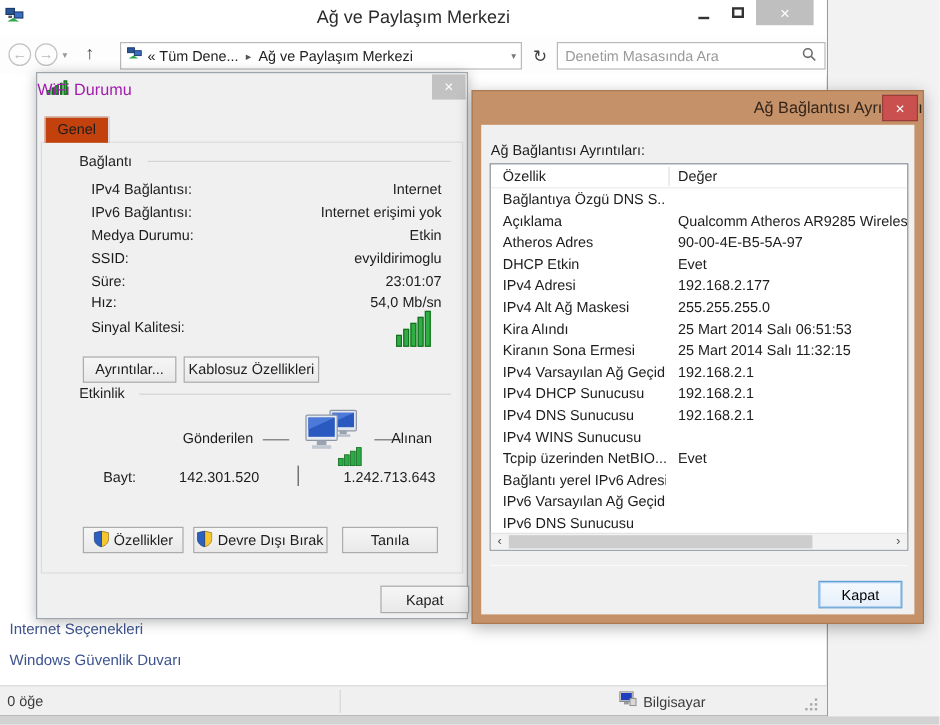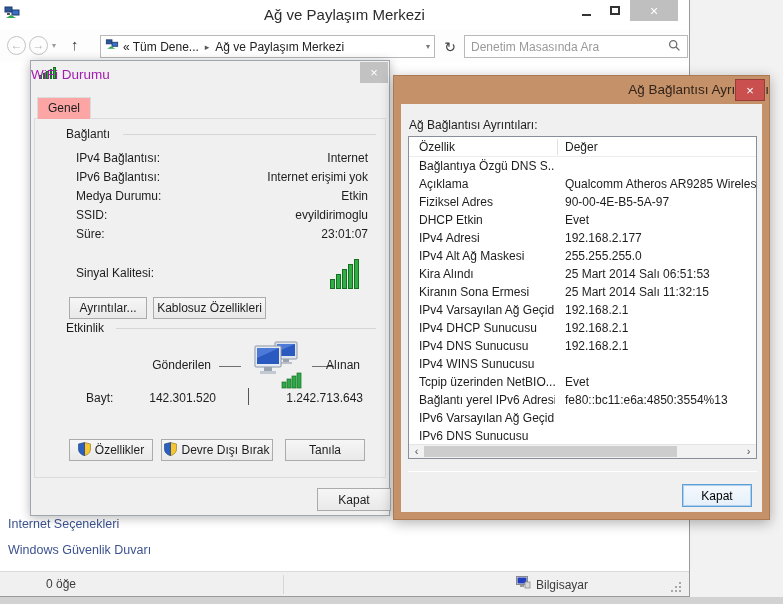--- a/index.html
+++ b/index.html
@@ -33,39 +33,39 @@
                  display:flex; align-items:center; justify-content:center; }
   .searchbox { position:absolute; left:464px; top:5px; width:224px; height:23px; border:1px solid #b9b9b9; background:#fff;
                display:flex; align-items:center; padding:0 6px; }
   .searchbox input { flex:1; border:none; outline:none; font-family:"Liberation Sans",sans-serif; font-size:12px; color:#555; }
   .searchbox input::placeholder { color:#9a9a9a; opacity:1; }
 
   .task-link { position:absolute; left:8px; color:#3c5390; font-size:12.5px; cursor:pointer; }
   .link-1 { top:517px; } .link-2 { top:543px; }
 
   .statusbar { position:absolute; left:0; bottom:0; width:689px; height:25px; background:#f0f0f0; border-top:1px solid #dadada; }
-  .status-items { position:absolute; left:6px; top:5px; color:#3c3c3c;margin-left:40px; }
+  .status-items { position:absolute; left:6px; top:5px; color:#3c3c3c; }
   .status-sep { position:absolute; left:283px; top:3px; width:1px; height:19px; background:#d6d6d6; }
   .status-computer { position:absolute; left:516px; top:4px; display:flex; align-items:flex-end; gap:5px; color:#3c3c3c; }
   .grip { position:absolute; right:8px; bottom:4px; width:10px; height:10px; }
   .grip i { position:absolute; width:2px; height:2px; background:#a7a7a7; }
   .grip i:nth-child(1){ right:0; bottom:0; } .grip i:nth-child(2){ right:4px; bottom:0; }
   .grip i:nth-child(3){ right:0; bottom:4px; } .grip i:nth-child(4){ right:8px; bottom:0; }
   .grip i:nth-child(5){ right:0; bottom:8px; } .grip i:nth-child(6){ right:4px; bottom:4px; }
 
   .bottom-strip { position:absolute; left:0; top:597px; width:783px; height:7px; background:#d2d2d2; }
 
   
   .wifi-dialog { position:absolute; left:30px; top:60px; width:360px; height:456px; background:#f0f0f0;
                  border:1px solid #9fa5ad; box-shadow:0 2px 10px rgba(0,0,0,.28); z-index:2; }
   .wifi-titlebar { position:relative; height:27px; }
   .wifi-title { position:absolute; left:0; right:16px; top:6px; text-align:left; font-size:13.5px; color:#a21caf; }
   .wifi-close { position:absolute; right:1px; top:1px; width:28px; height:21px; background:#c2c2c2; color:#fff;
                 font-size:13px; display:flex; align-items:center; justify-content:center; }
-  .tab { position:absolute; left:6px; top:36px; width:54px; height:22px; background:#fca5a5;
+  .tab { position:absolute; left:6px; top:36px; width:54px; height:22px; background:#c2410c;
          border:1px solid #dcdcdc; border-bottom:none; z-index:2; text-align:center; line-height:21px; }
   .tab-panel { position:absolute; left:3px; top:57px; width:352px; height:360px; border:1px solid #dcdcdc; background:#f0f0f0; }
   .grp-label { position:absolute; font-size:12px; color:#1d1d1d; }
   .grp-line { position:absolute; height:1px; background:#d5d5d5; }
   .wifi-rows { position:absolute; left:45px; top:88px; width:292px; }
   .wifi-row { display:flex; justify-content:space-between; height:18.8px; align-items:center; }
   .sig-label { position:absolute; left:45px; top:205px; }
   .sigbars { position:absolute; display:flex; align-items:flex-end; gap:1px; }
   .sig-quality { right:30px; top:198px; }
   .sigbars i { display:block; width:5px; background:#2fae45; border:1px solid #17701f; }
@@ -234,20 +234,24 @@
         <span>Etkin</span>
       </div>
       <div class="wifi-row">
         <span>SSID:</span>
         <span>evyildirimoglu</span>
       </div>
       <div class="wifi-row">
         <span>Süre:</span>
         <span>23:01:07</span>
       </div>
+      <div class="wifi-row">
+        <span>Hız:</span>
+        <span>54,0 Mb/sn</span>
+      </div>
     </div>
 
   <span class="sig-label">Sinyal Kalitesi:</span>
   <span class="sigbars sig-quality">
     <i style="height:10px"></i>
       <i style="height:15px"></i>
       <i style="height:20px"></i>
       <i style="height:25px"></i>
       <i style="height:30px"></i>
   </span>
@@ -325,21 +329,21 @@
       <div class="lv-rows" id="details-rows">
           <div class="lv-row">
             <span class="lv-col1">Bağlantıya Özgü DNS S...</span>
             <span class="lv-col2"></span>
           </div>
           <div class="lv-row">
             <span class="lv-col1">Açıklama</span>
             <span class="lv-col2">Qualcomm Atheros AR9285 Wireless Netw</span>
           </div>
           <div class="lv-row">
-            <span class="lv-col1">Fiziksel Adres</span>
+            <span class="lv-col1">Atheros Adres</span>
             <span class="lv-col2">90-00-4E-B5-5A-97</span>
           </div>
           <div class="lv-row">
             <span class="lv-col1">DHCP Etkin</span>
             <span class="lv-col2">Evet</span>
           </div>
           <div class="lv-row">
             <span class="lv-col1">IPv4 Adresi</span>
             <span class="lv-col2">192.168.2.177</span>
           </div>
@@ -370,21 +374,20 @@
           <div class="lv-row">
             <span class="lv-col1">IPv4 WINS Sunucusu</span>
             <span class="lv-col2"></span>
           </div>
           <div class="lv-row">
             <span class="lv-col1">Tcpip üzerinden NetBIO...</span>
             <span class="lv-col2">Evet</span>
           </div>
           <div class="lv-row">
             <span class="lv-col1">Bağlantı yerel IPv6 Adresi</span>
-            <span class="lv-col2">fe80::bc11:e6a:4850:3554%13</span>
           </div>
           <div class="lv-row">
             <span class="lv-col1">IPv6 Varsayılan Ağ Geçidi</span>
             <span class="lv-col2"></span>
           </div>
           <div class="lv-row">
             <span class="lv-col1">IPv6 DNS Sunucusu</span>
             <span class="lv-col2"></span>
           </div>
         </div>

